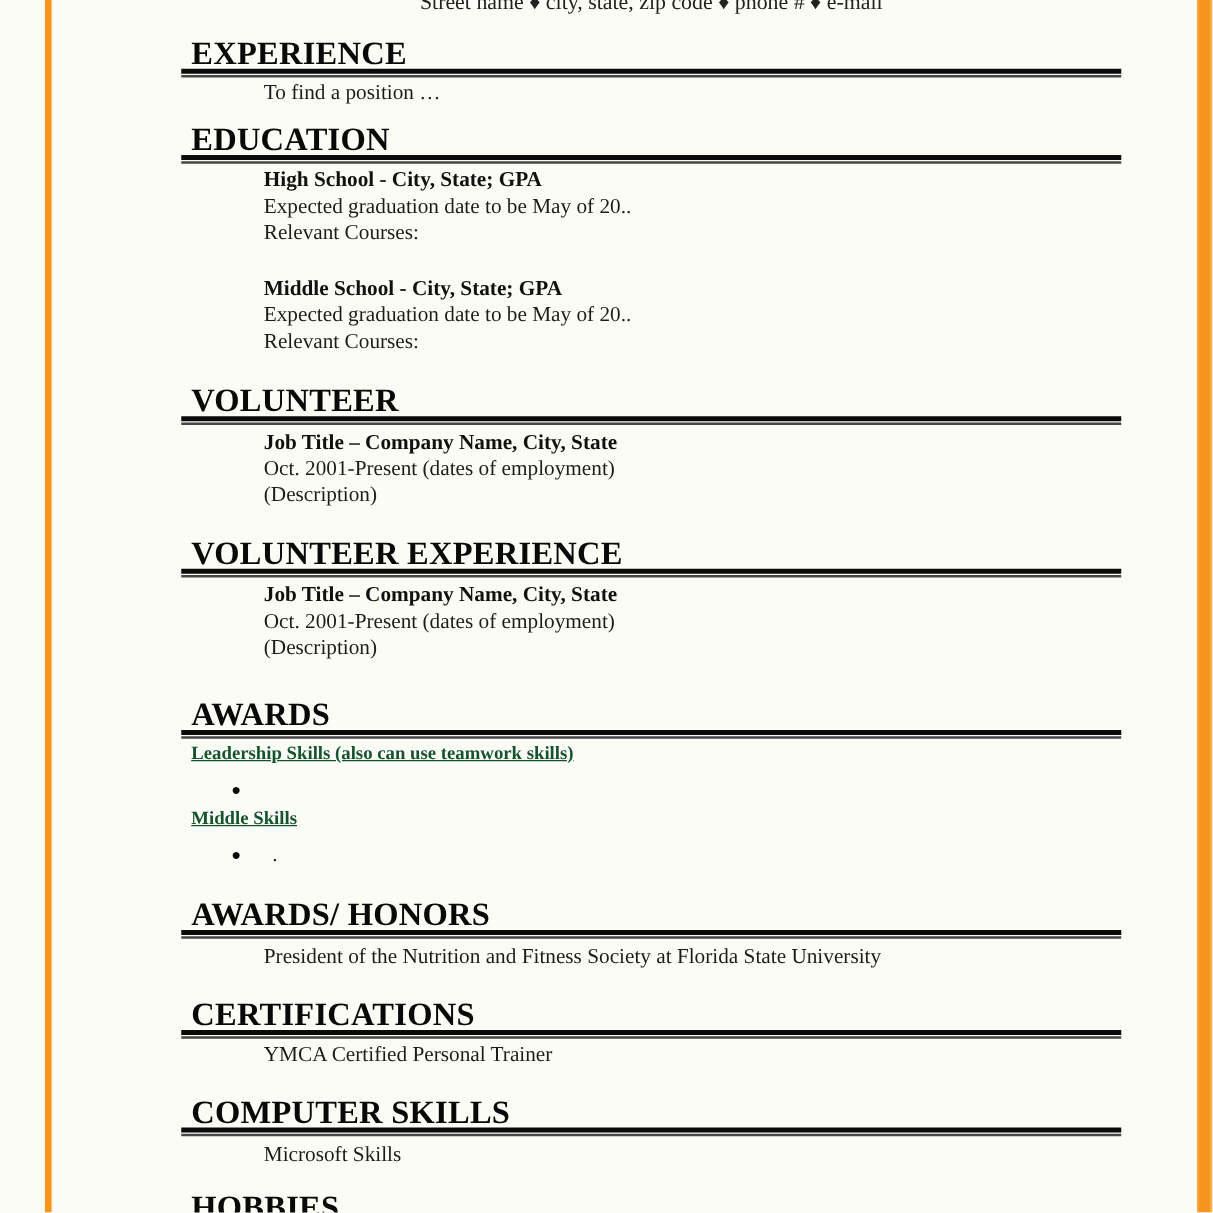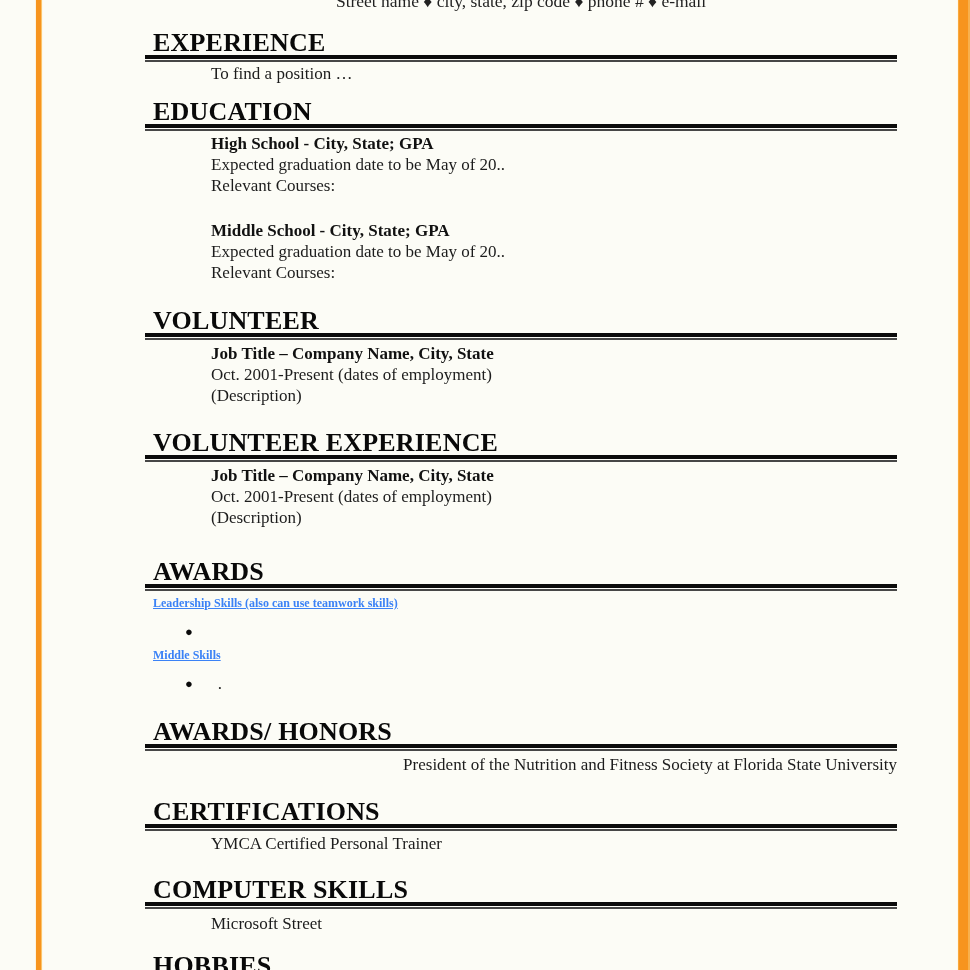--- a/index.html
+++ b/index.html
@@ -44,25 +44,25 @@
     border-top: 4px solid #0b0b0b;
     border-bottom: 2px solid #474747;
     background: #fbfbf6;
   }
   .body-text { padding-left: 66px; font-size: 17px; line-height: 21px; }
   .line { display: block; }
   .bold { font-weight: bold; color: #111; }
   .entry2 { margin-top: 24px; }
   .skill-label {
     padding-left: 8px;
-    font-size: 12px;
+    font-size: 15px;
     line-height: 21px;
     font-weight: bold;
     text-decoration: underline;
-    color: #3b82f6;
+    color: #14532d;
   }
   .bullet-line {
     padding-left: 40px;
     display: flex;
     align-items: center;
     font-size: 17px;
     line-height: 16px;
     height: 16px;
   }
   .bullet-glyph { font-size: 13px; color: #0a0a0a; }
@@ -135,33 +135,33 @@
         <div class="bullet-line" style="margin-top:10px;">
           <span class="bullet-glyph">●</span>
           <span class="bullet-text">.</span>
         </div>
       </div>
     </section>
 
     <section style="margin-top:27px;">
       <h2 class="sec-title">AWARDS/ HONORS</h2>
       <div class="rule"></div>
-      <p class="body-text" style="margin-top:3px;text-align:right;">President of the Nutrition and Fitness Society at Florida State University</p>
+      <p class="body-text" style="margin-top:3px;">President of the Nutrition and Fitness Society at Florida State University</p>
     </section>
 
     <section style="margin-top:24px;">
       <h2 class="sec-title">CERTIFICATIONS</h2>
       <div class="rule"></div>
       <p class="body-text" style="margin-top:2px;">YMCA Certified Personal Trainer</p>
     </section>
 
     <section style="margin-top:23px;">
       <h2 class="sec-title">COMPUTER SKILLS</h2>
       <div class="rule"></div>
-      <p class="body-text" style="margin-top:4px;">Microsoft Street</p>
+      <p class="body-text" style="margin-top:4px;">Microsoft Skills</p>
     </section>
 
     <section style="margin-top:19px;">
       <h2 class="sec-title">HOBBIES</h2>
     </section>
 
   </div>
 </div>
 
 </body></html>

